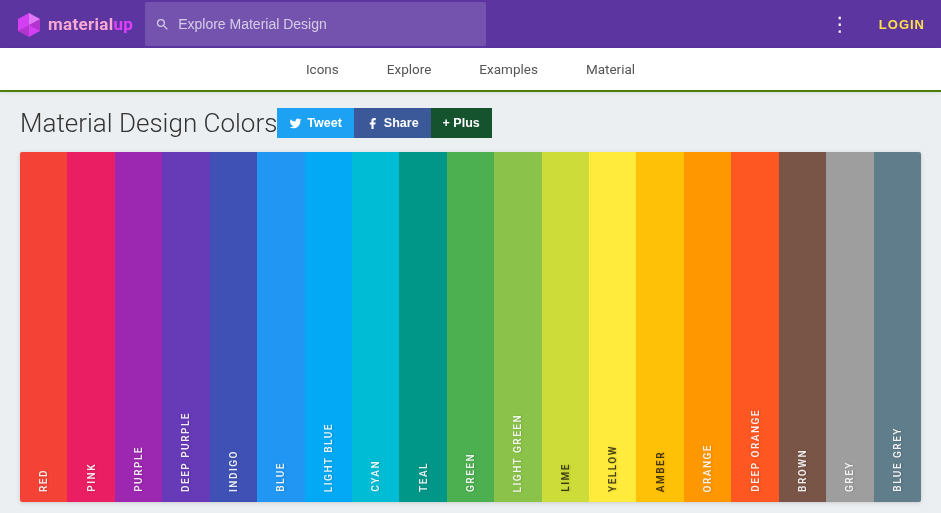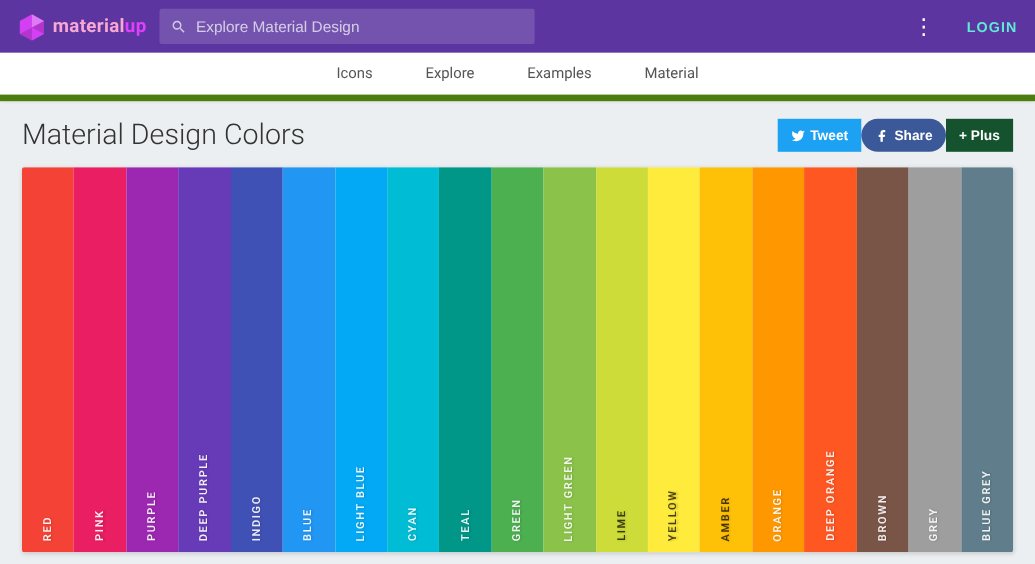--- a/index.html
+++ b/index.html
@@ -35,21 +35,21 @@
       font-weight: 700;
     }
     .search-bar {
       flex: 1;
       max-width: 480px;
       background: rgba(255,255,255,0.15);
       border-radius: 2px;
       display: flex;
       align-items: center;
       padding: 0 10px;
-      height: 32px;
+      height: 44px;
       gap: 8px;
     }
     .search-icon-svg {
       color: rgba(255,255,255,0.7);
       flex-shrink: 0;
     }
     .search-input {
       background: transparent;
       border: none;
       outline: none;
@@ -60,58 +60,57 @@
     .search-input::placeholder { color: rgba(255,255,255,0.7); }
     .header-spacer { flex: 1; }
     .header-more {
       color: white;
       font-size: 20px;
       cursor: pointer;
       letter-spacing: 1px;
       line-height: 1;
     }
     .login-btn {
-      color: #5eead4;
+      color: #fde047;
       font-size: 13px;
       font-weight: 600;
       letter-spacing: 1px;
       cursor: pointer;
       background: transparent;
       border: none;
       text-transform: uppercase;
       padding-left: 16px;
     }
 
     
     .nav-bar {
       background: white;
       height: 44px;
       display: flex;
       align-items: center;
       justify-content: center;
       gap: 48px;
-      border-bottom: 6px solid #4d7c0f;
+      border-bottom: 2px solid #4d7c0f;
       box-shadow: 0 1px 3px rgba(0,0,0,0.08);
     }
     .nav-item {
       font-size: 13.5px;
       color: #555;
       cursor: pointer;
       padding: 4px 0;
       text-decoration: none;
     }
 
     
     .main {
       padding: 16px 20px 20px;
     }
     .page-header {
       display: flex;
       align-items: center;
-      justify-content: space-between;
       margin-bottom: 14px;
     }
     .page-title {
       font-size: 26px;
       font-weight: 300;
       color: #333;
     }
     .social-buttons {
       display: flex;
       gap: 0;
@@ -122,21 +121,21 @@
       gap: 5px;
       padding: 6px 12px;
       font-size: 12.5px;
       font-weight: 600;
       color: white;
       cursor: pointer;
       border: none;
       height: 30px;
     }
     .btn-tweet { background: #1da1f2; }
-    .btn-share { background: #3b5998; border-radius: 15px; }
+    .btn-share { background: #3b5998; }
     .btn-plus { background: #14532d; }
 
     
     .swatches-container {
       display: flex;
       width: 100%;
       height: 350px;
       border-radius: 2px;
       overflow: hidden;
       box-shadow: 0 1px 4px rgba(0,0,0,0.15);

